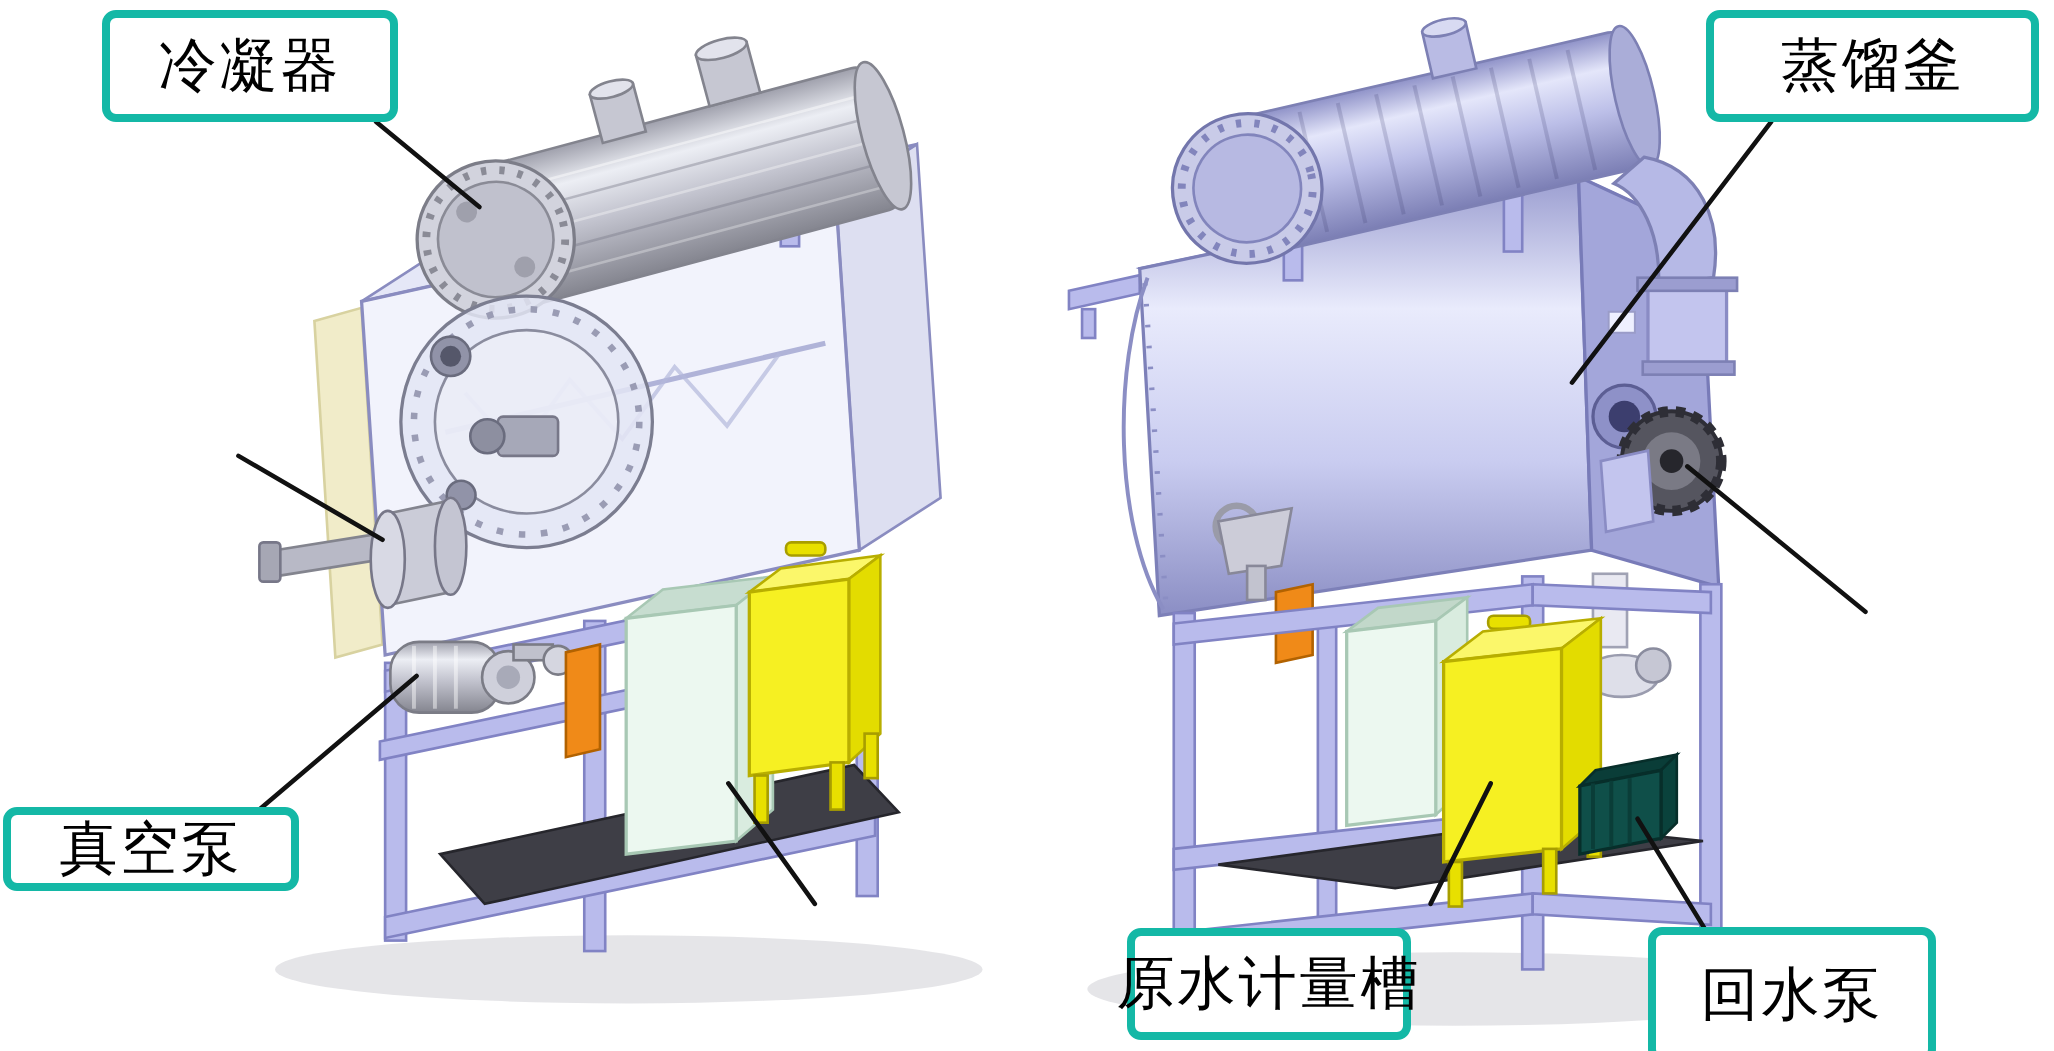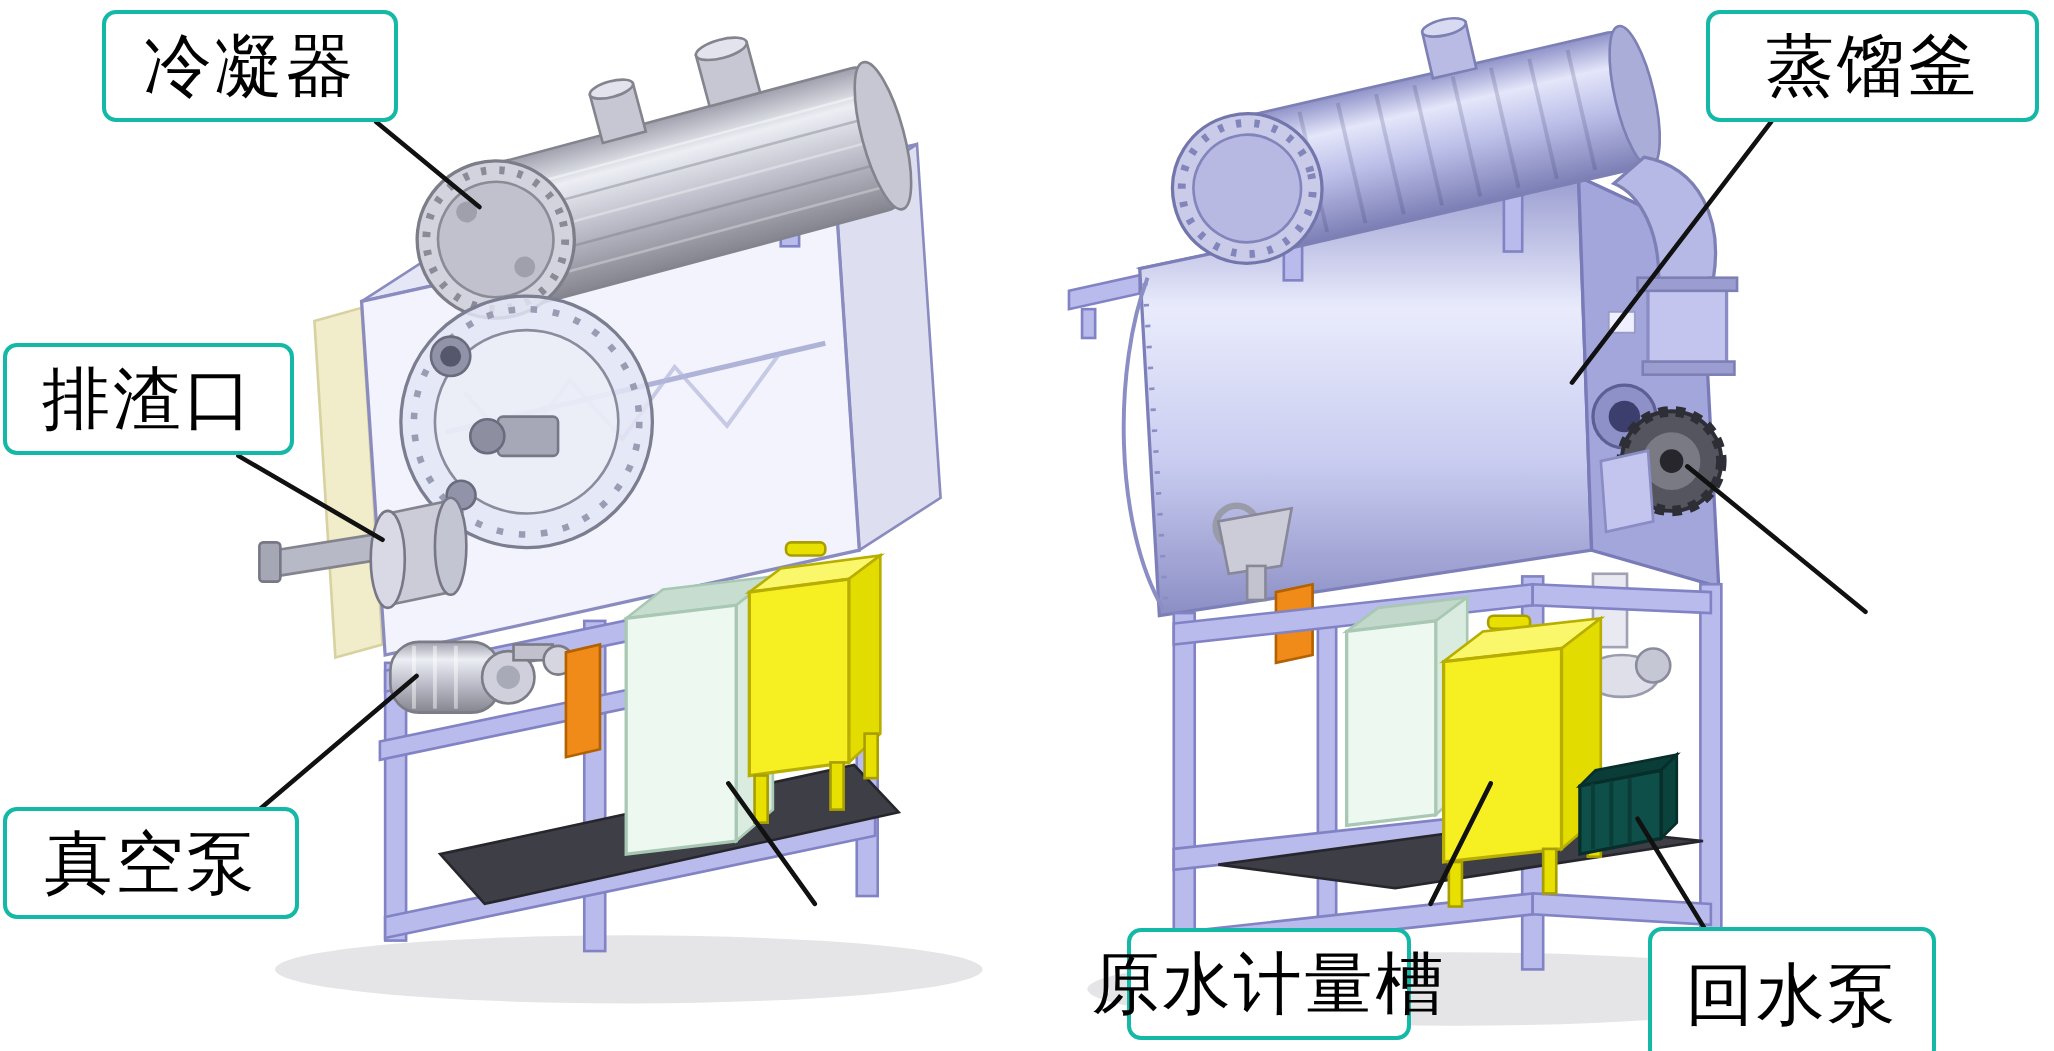--- a/index.html
+++ b/index.html
@@ -8,24 +8,24 @@
     width:2054px;height:1051px;
     background:#ffffff;
     overflow:hidden;
     font-family:"DejaVu Sans","Liberation Sans",sans-serif;
   }
   #machine-svg{position:absolute;left:0;top:0;width:2054px;height:1051px;}
   .label-box{
     position:absolute;
     display:flex;align-items:center;justify-content:center;
     background:#ffffff;
-    border:4px solid #14b8a6;
+    border:8px solid #14b8a6;
     border-radius:14px;
     box-sizing:border-box;
-    font-size:68px;
+    font-size:58px;
     letter-spacing:3px;
     color:#000000;
     z-index:5;
     white-space:nowrap;
   }
 </style>
 </head>
 <body>
 
 <div id="stage">
@@ -264,25 +264,22 @@
         <line x1="1302" y1="710" x2="1250" y2="625"></line>
       </g>
 
     </g>
   </svg>
 
   <div class="label-box" style="left:102px;top:10px;width:296px;height:112px">
     <span>冷凝器</span>
   </div>
 
-  <div class="label-box" style="left:3px;top:343px;width:291px;height:112px">
-    <span>排渣口</span>
-  </div>
-
-  <div class="label-box" style="left:3px;top:807px;width:296px;height:112px">
+
+  <div class="label-box" style="left:3px;top:807px;width:296px;height:84px">
     <span>真空泵</span>
   </div>
 
 
   <div class="label-box" style="left:1706px;top:10px;width:333px;height:112px">
     <span>蒸馏釜</span>
   </div>
 
 
   <div class="label-box" style="left:1127px;top:928px;width:284px;height:112px">

